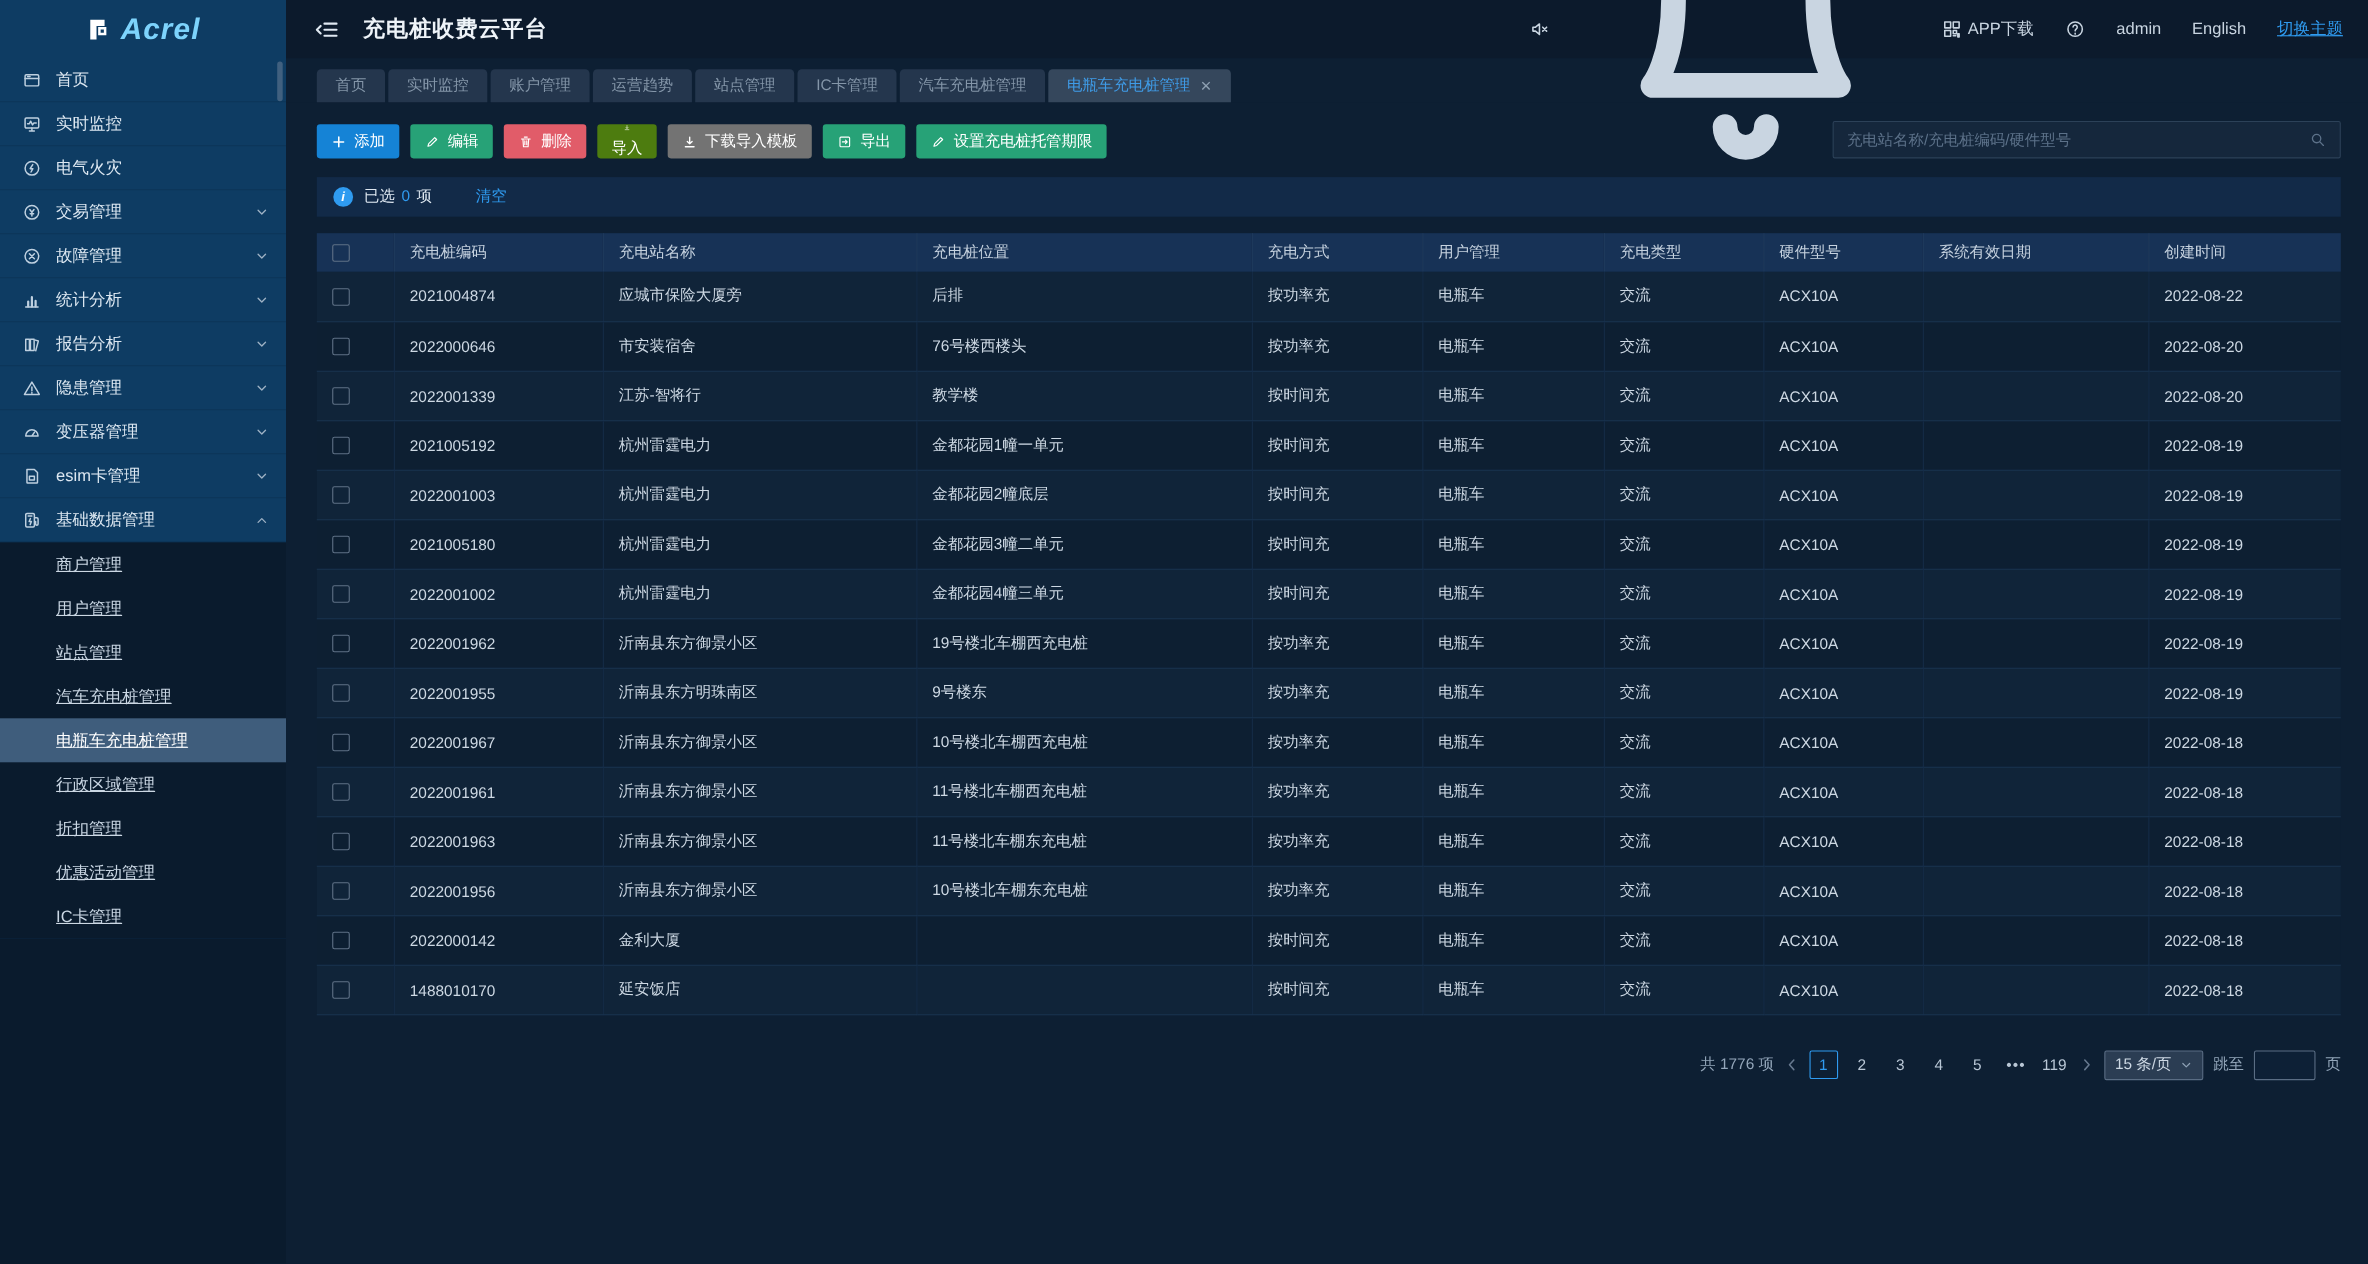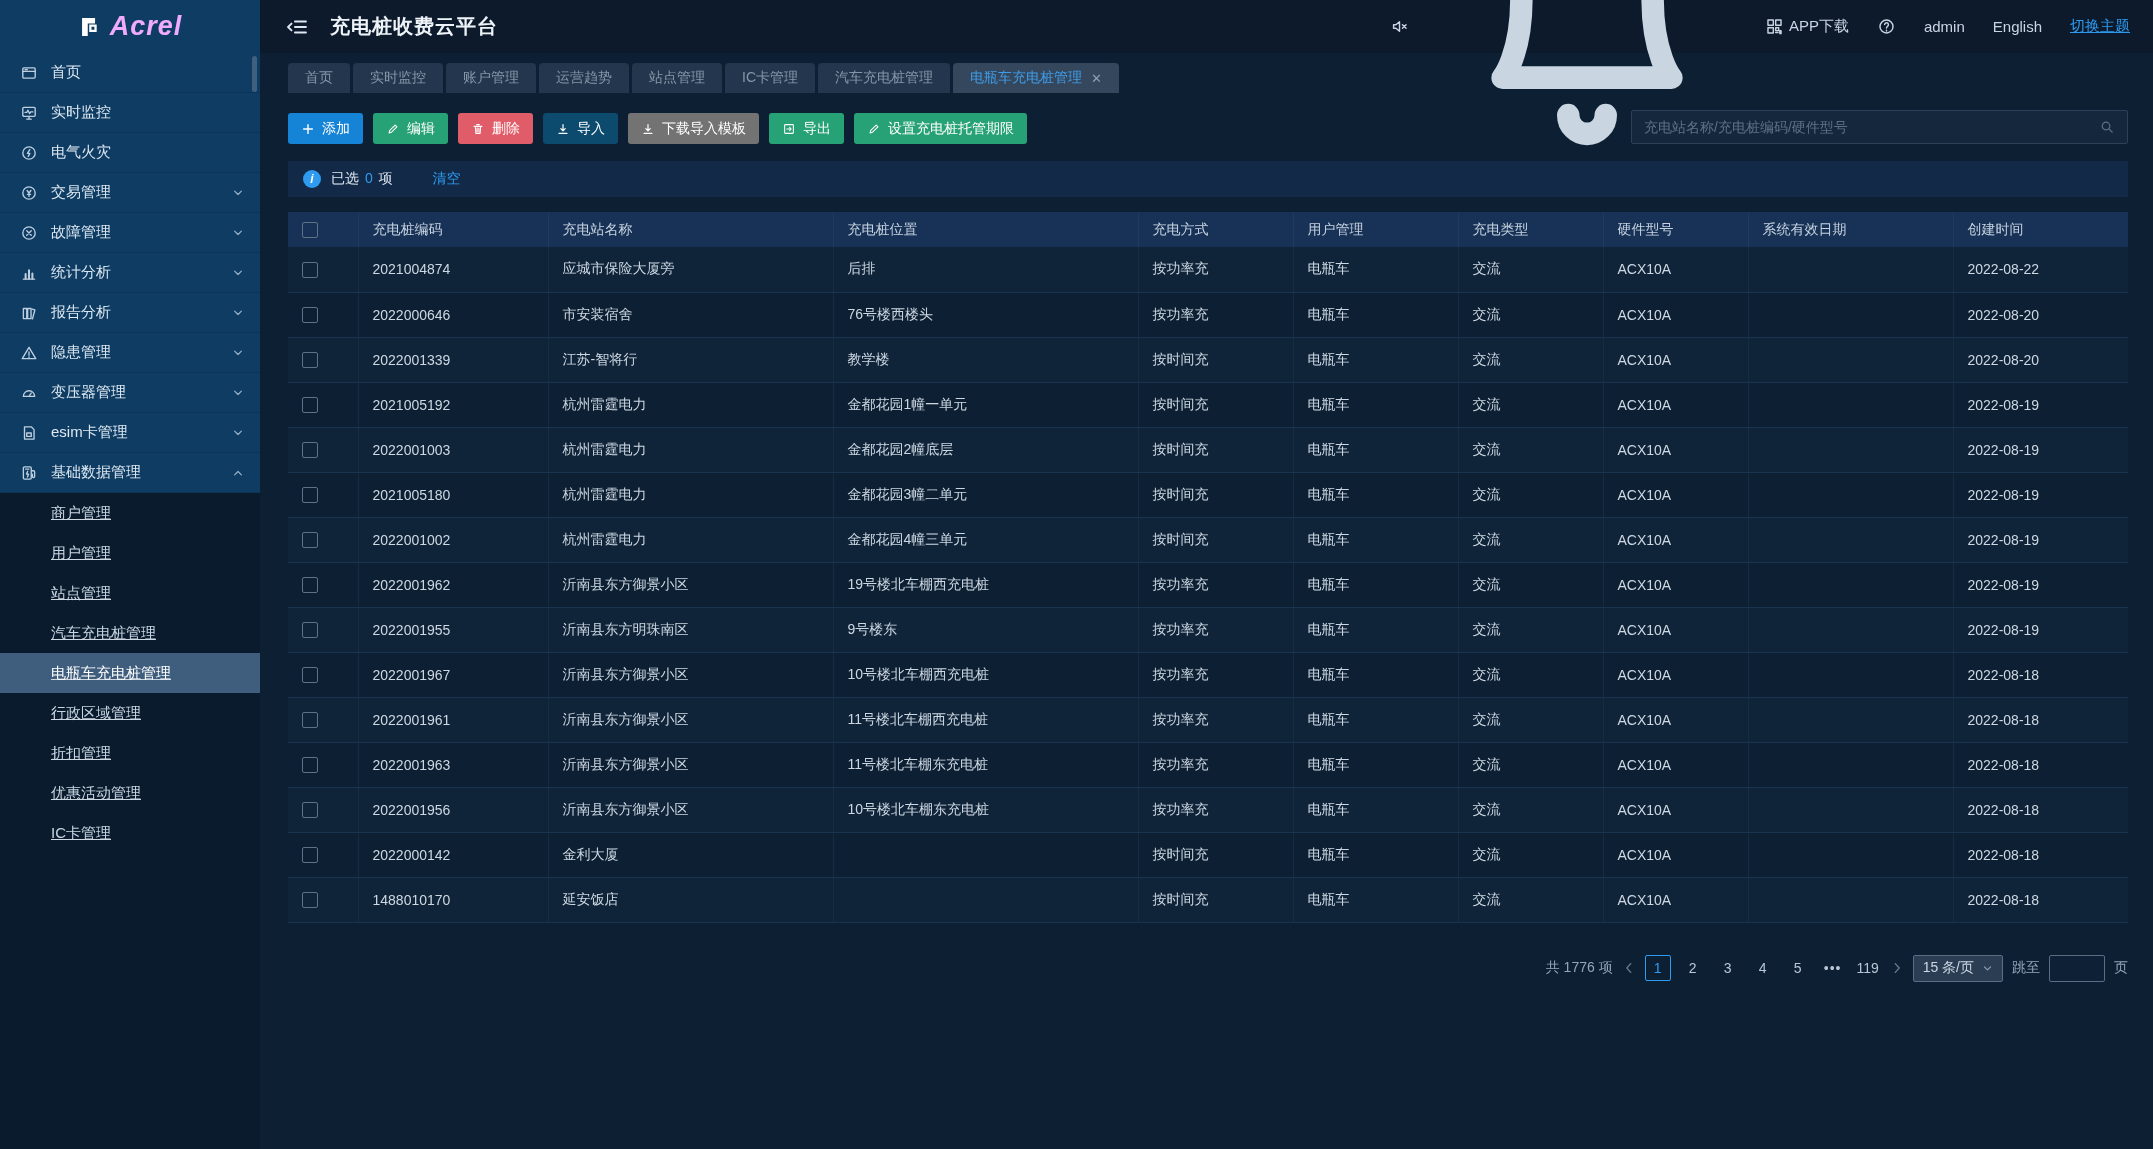--- a/index.html
+++ b/index.html
@@ -7,21 +7,21 @@
   body {
     font-family: "Liberation Sans", "DejaVu Sans", sans-serif;
     background:#0c1e33; color:#cdd8e3; overflow:hidden; font-size:14px;
   }
   .app { display:flex; width:2153px; height:1149px; }
 
   
   .sidebar { width:260px; flex:0 0 260px; background:#0e3c63; display:flex; flex-direction:column; position:relative; }
   .sidebar::after { content:''; position:absolute; right:3px; top:56px; width:5px; height:36px; background:#40607f; border-radius:3px; }
   .logo-area { height:53px; display:flex; align-items:center; justify-content:center; gap:6px; }
-  .logo-text { color:#f0abfc; font-size:27px; font-weight:bold; font-style:italic; letter-spacing:1px; }
+  .logo-text { color:#7dd3fc; font-size:27px; font-weight:bold; font-style:italic; letter-spacing:1px; }
   .menu { flex:1; overflow:hidden; }
   .menu-item { height:40px; display:flex; align-items:center; padding:0 16px 0 20px; color:#dde8f2; font-size:15px; border-bottom:1px solid rgba(0,0,0,0.12); cursor:pointer; }
   .mi-icon { width:18px; height:18px; margin-right:13px; color:#bed0e0; flex:0 0 18px; }
   .mi-chevron { width:12px; height:12px; margin-left:auto; color:#9db1c4; }
   .submenu { background:#0a1b2d;text-decoration:underline; }
   .submenu-item { height:40px; display:flex; align-items:center; padding-left:51px; color:#c9d6e3; font-size:15px; cursor:pointer; }
   .submenu-item.active { background:#3f5d7c; color:#ffffff; }
   .menu-tail { flex:1; background:#0a1b2d; }
 
   
@@ -40,21 +40,21 @@
   .tabstrip { height:40px; display:flex; align-items:flex-end; padding:0 28px; gap:3px; background:#0d1f33; flex:0 0 40px; }
   .tab { height:30px; padding:0 17px; background:#24364d; border-radius:4px 4px 0 0; color:#8496a9; font-size:14px; display:flex; align-items:center; cursor:pointer; white-space:nowrap; }
   .tab.active { background:#35475c; color:#3f9ce8; }
   .tab-close { margin-left:9px; color:#8ea0b2; font-size:13px; line-height:1; }
 
   
   .content { flex:1; padding:17px 28px 0 28px; }
   .toolbar { display:flex; align-items:flex-end; margin-bottom:17px; }
   .btn { height:31px; padding:0 13px; border:none; border-radius:3px; color:#ffffff; font-size:14px; display:inline-flex; align-items:center; gap:7px; cursor:pointer; font-family:inherit; white-space:nowrap; }
   .btn-icon { width:14px; height:14px; }
-  .search-box { margin-left:auto; width:497px; height:34px; background:#15273c; border:1px solid #2c4158; border-radius:2px; display:flex; align-items:center; padding:0 12px; }
+  .search-box { margin-left:auto; width:462px; height:34px; background:#15273c; border:1px solid #2c4158; border-radius:2px; display:flex; align-items:center; padding:0 12px; }
   .search-box input { flex:1; background:transparent; border:none; outline:none; color:#cfd9e4; font-size:14px; font-family:inherit; }
   .search-box input::placeholder { color:#5c7189; }
   .search-icon { width:16px; height:16px; color:#5c7189; cursor:pointer; }
 
   .selectbar { height:36px; background:#122a48; display:flex; align-items:center; padding:0 15px; gap:10px; margin-bottom:15px; font-size:14px; color:#dfe8f1; }
   .info-icon { width:18px; height:18px; border-radius:50%; background:#2f9bf0; color:#fff; font-size:12px; font-style:italic; font-weight:bold; display:flex; align-items:center; justify-content:center; flex:0 0 18px; }
   .sel-count { color:#2f9bf0; margin:0 2px; }
   .clear-link { color:#2f9bf0; margin-left:30px; cursor:pointer; }
 
   table { width:100%; border-collapse:collapse; table-layout:fixed; }
@@ -296,21 +296,21 @@
                 <path d="M3.5 12.5l.8-2.8 6.2-6.2 2 2-6.2 6.2Z"></path>
               </svg>
               <span>编辑</span>
             </button>
             <button class="btn" style="background: rgb(225, 92, 105);">
               <svg class="btn-icon" viewBox="0 0 16 16" fill="none" stroke="currentColor" stroke-width="1.2" stroke-linecap="round" stroke-linejoin="round">
                 <path d="M3.5 5h9M6.5 3h3M5 5l.6 8h4.8L11 5M7 7v4M9 7v4"></path>
               </svg>
               <span>删除</span>
             </button>
-            <button class="btn" style="background: #0c4a6e;">
+            <button class="btn" style="background: #4d7c0f; flex-direction: column;">
               <svg class="btn-icon" viewBox="0 0 16 16" fill="none" stroke="currentColor" stroke-width="1.2" stroke-linecap="round" stroke-linejoin="round">
                 <path d="M8 3v7M5.5 7.5 8 10l2.5-2.5M3.5 13h9" stroke-width="1.4"></path>
               </svg>
               <span>导入</span>
             </button>
             <button class="btn" style="background: #737373;">
               <svg class="btn-icon" viewBox="0 0 16 16" fill="none" stroke="currentColor" stroke-width="1.2" stroke-linecap="round" stroke-linejoin="round">
                 <path d="M8 3v7M5.5 7.5 8 10l2.5-2.5M3.5 13h9" stroke-width="1.4"></path>
               </svg>
               <span>下载导入模板</span>

